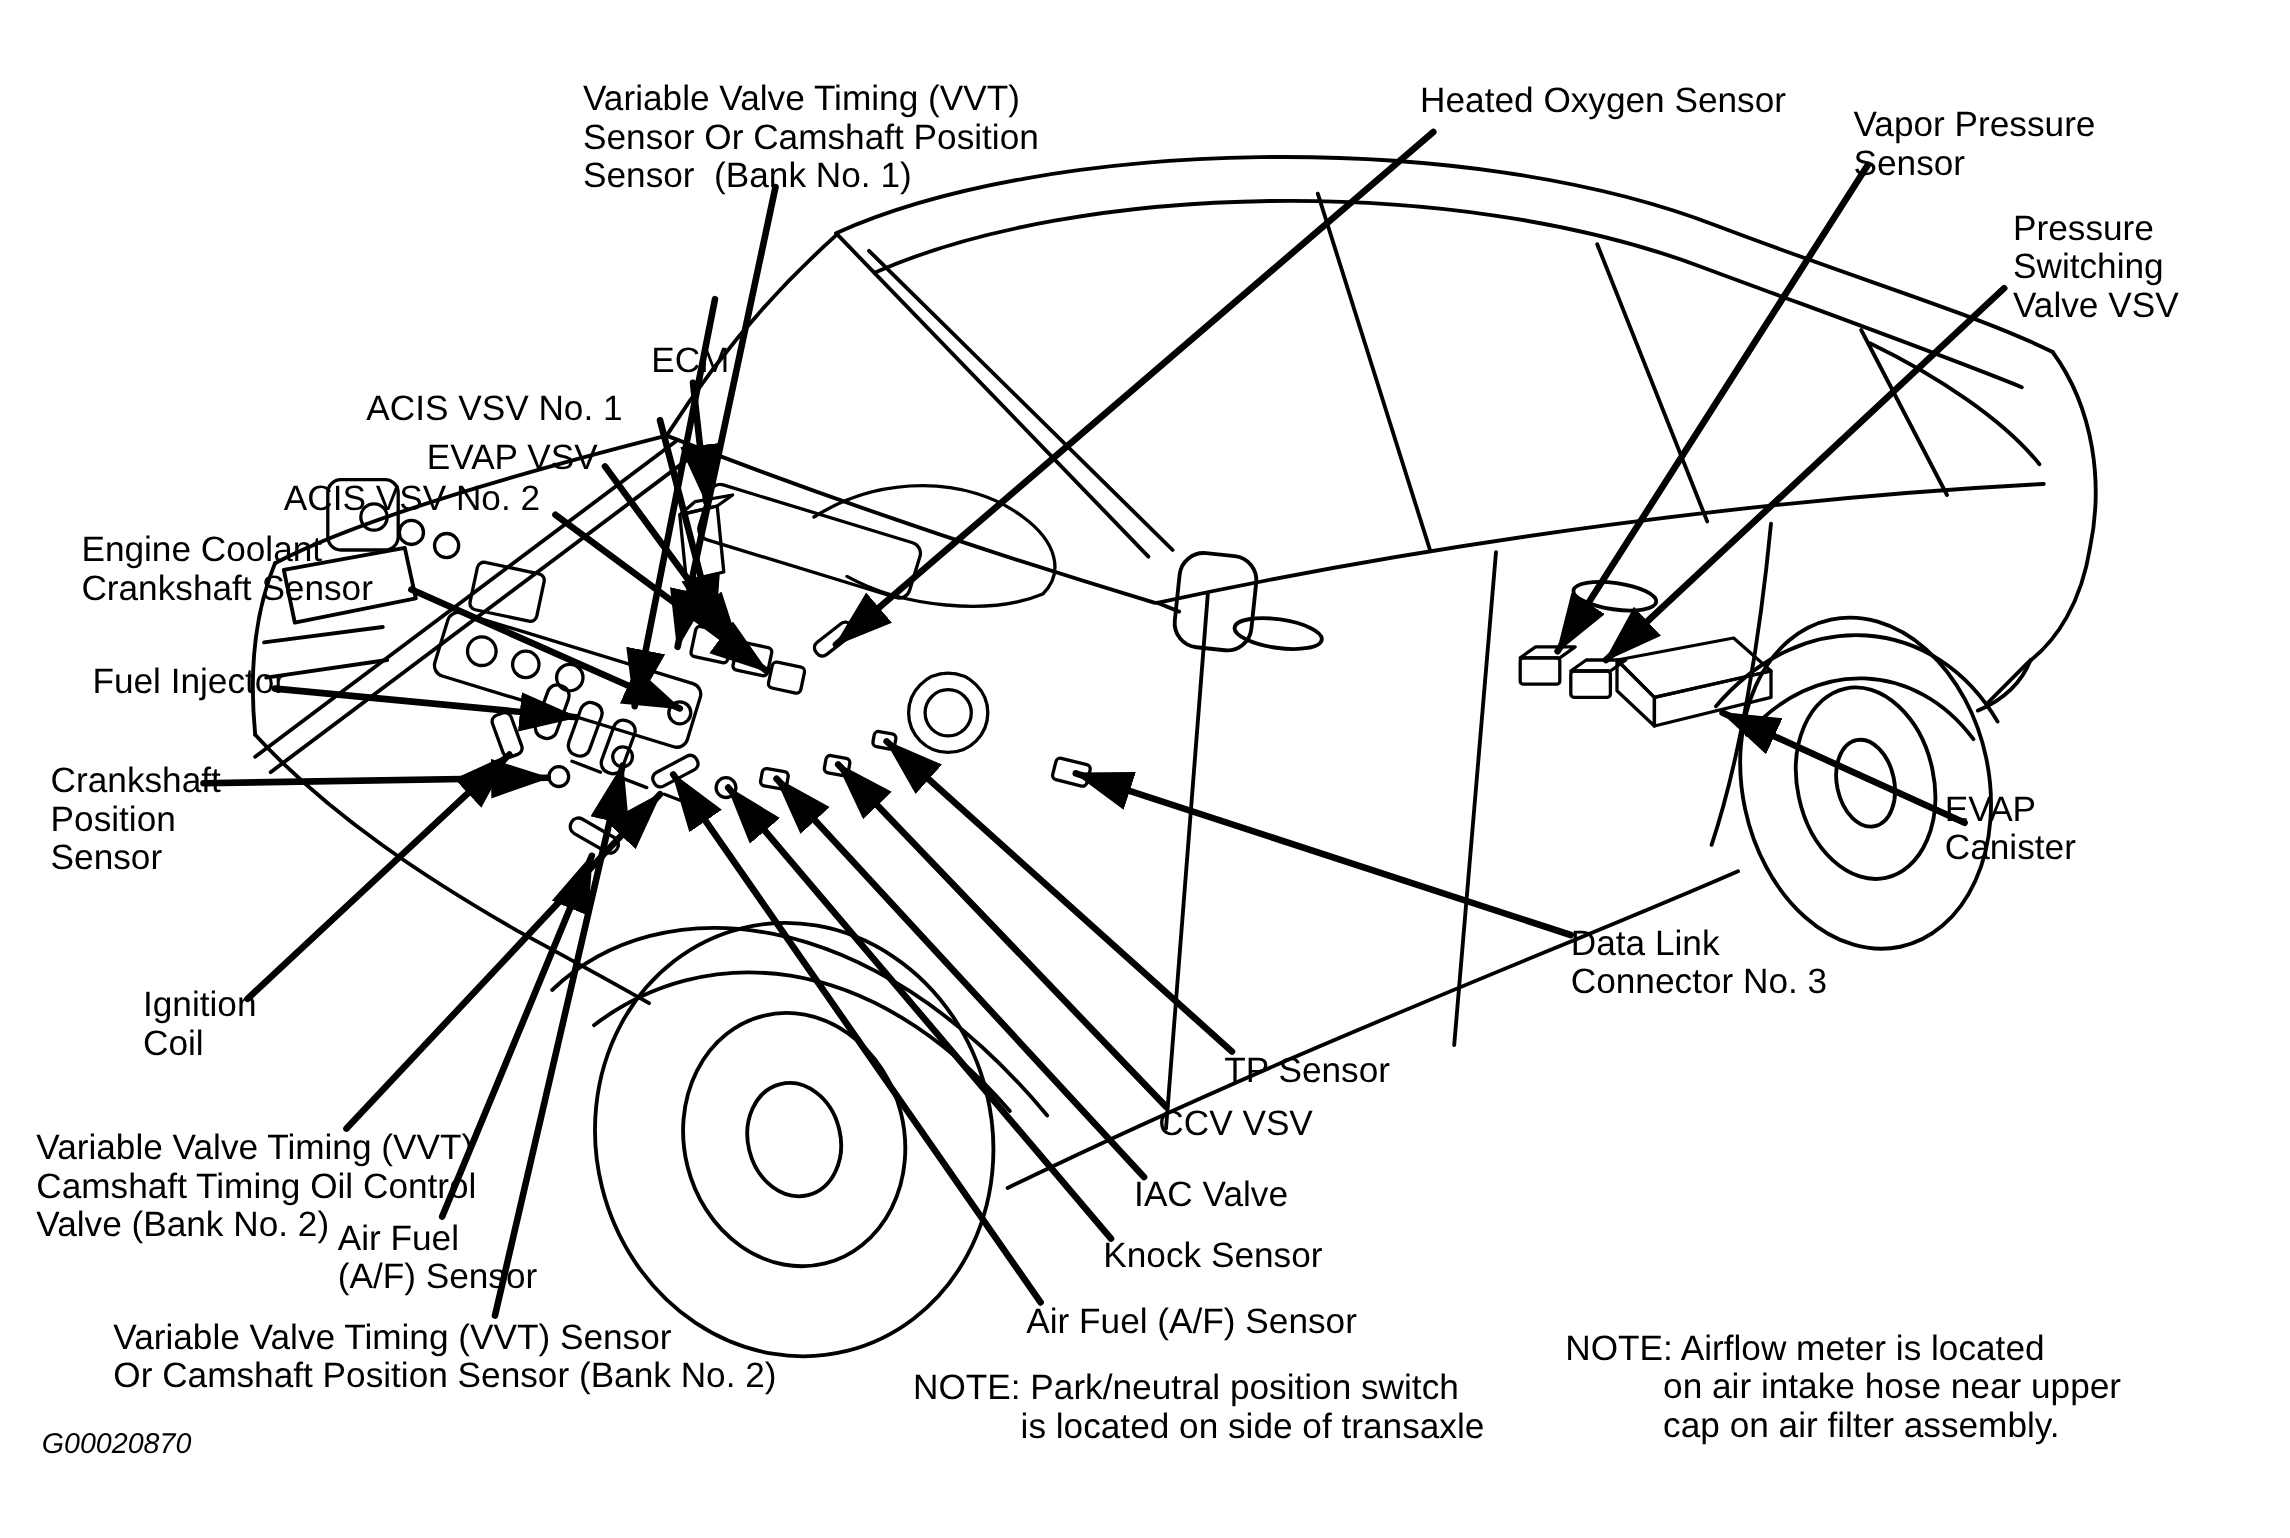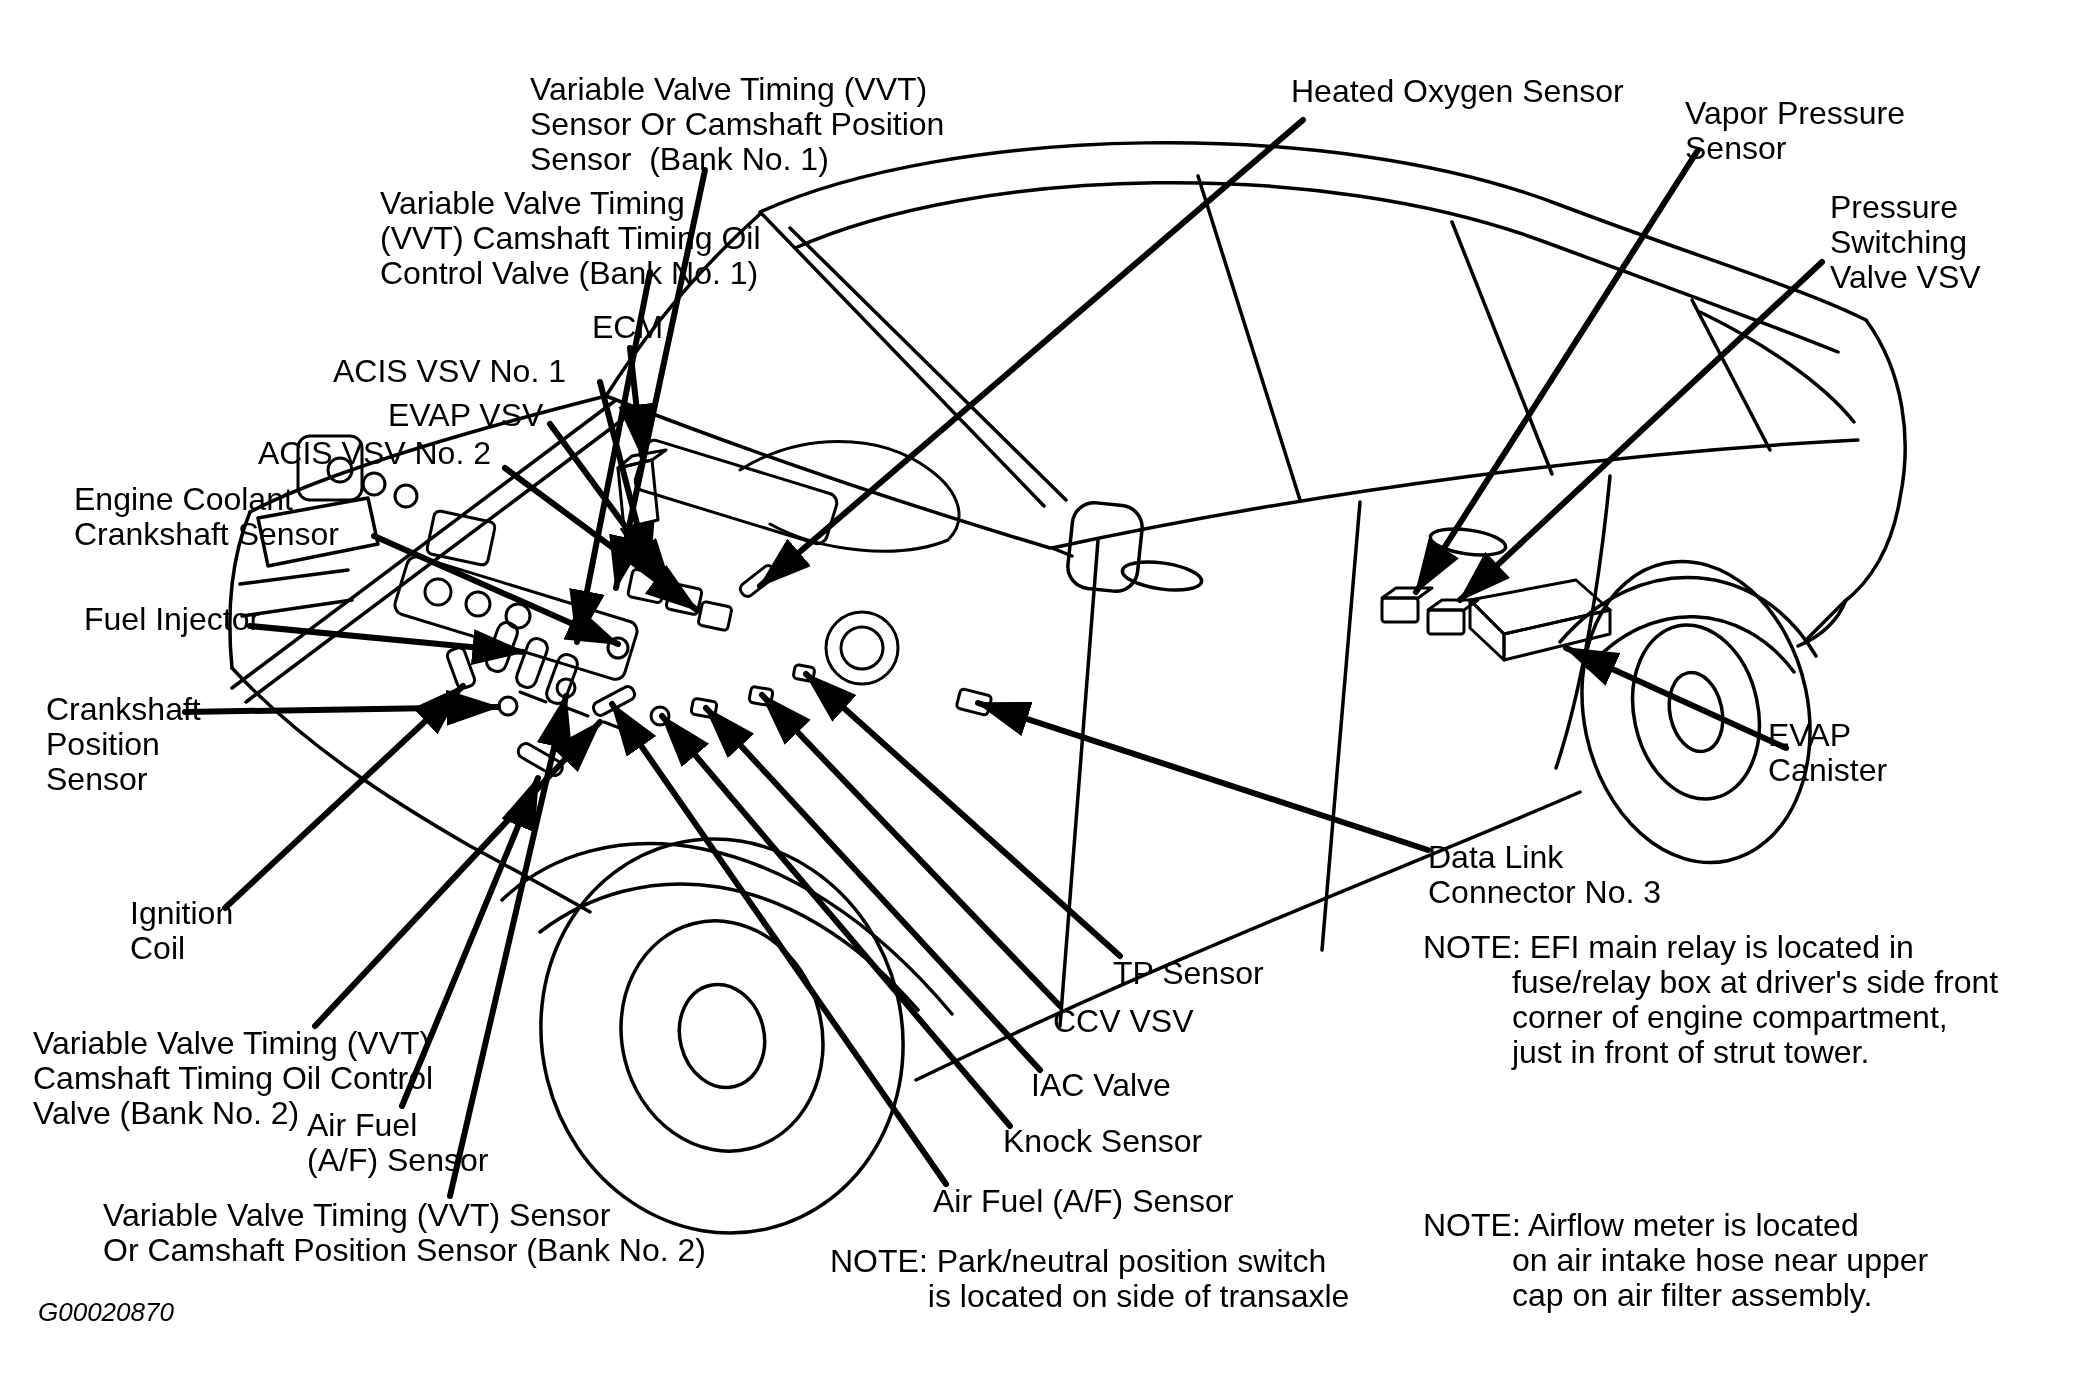--- a/index.html
+++ b/index.html
@@ -153,23 +153,20 @@
       <path d="M1303,120 L760,586" marker-end="url(#arw)"></path>
       <path d="M1698,150 L1416,592" marker-end="url(#arw)"></path>
       <path d="M1822,262 L1460,600" marker-end="url(#arw)"></path>
       <path d="M1786,748 L1566,648" marker-end="url(#arw)"></path>
     </g>
   </svg>
 
   <div class="lbl" style="left:530px;top:72px">Variable Valve Timing (VVT)
 Sensor Or Camshaft Position
 Sensor  (Bank No. 1)</div>
-  <div class="lbl" style="left:380px;top:186px">Variable Valve Timing
-(VVT) Camshaft Timing Oil
-Control Valve (Bank No. 1)</div>
   <div class="lbl" style="left:592px;top:310px">ECM</div>
   <div class="lbl" style="left:333px;top:354px">ACIS VSV No. 1</div>
   <div class="lbl" style="left:388px;top:398px">EVAP VSV</div>
   <div class="lbl" style="left:258px;top:436px">ACIS VSV No. 2</div>
   <div class="lbl" style="left:74px;top:482px">Engine Coolant
 Crankshaft Sensor</div>
   <div class="lbl" style="left:84px;top:602px">Fuel Injector</div>
   <div class="lbl" style="left:46px;top:692px">Crankshaft
 Position
 Sensor</div>
@@ -196,21 +193,17 @@
   <div class="lbl" style="left:1830px;top:190px">Pressure
 Switching
 Valve VSV</div>
   <div class="lbl" style="left:1768px;top:718px">EVAP
 Canister</div>
   <div class="lbl" style="left:1428px;top:840px">Data Link
 Connector No. 3</div>
 
   <div class="lbl" style="left:830px;top:1244px">NOTE: Park/neutral position switch
            is located on side of transaxle</div>
-  <div class="lbl" style="left:1423px;top:930px">NOTE: EFI main relay is located in
-          fuse/relay box at driver's side front
-          corner of engine compartment,
-          just in front of strut tower.</div>
   <div class="lbl" style="left:1423px;top:1208px">NOTE: Airflow meter is located
           on air intake hose near upper
           cap on air filter assembly.</div>
 
 </div>
 
 </body></html>

